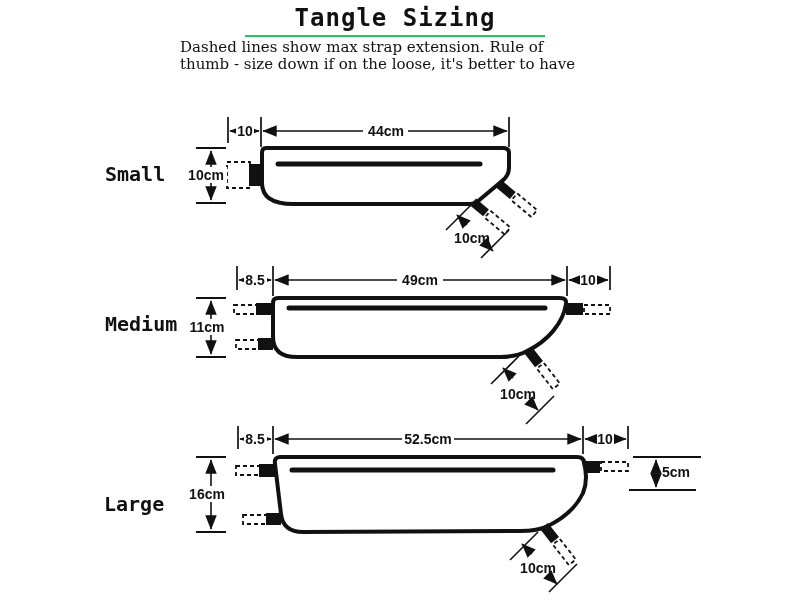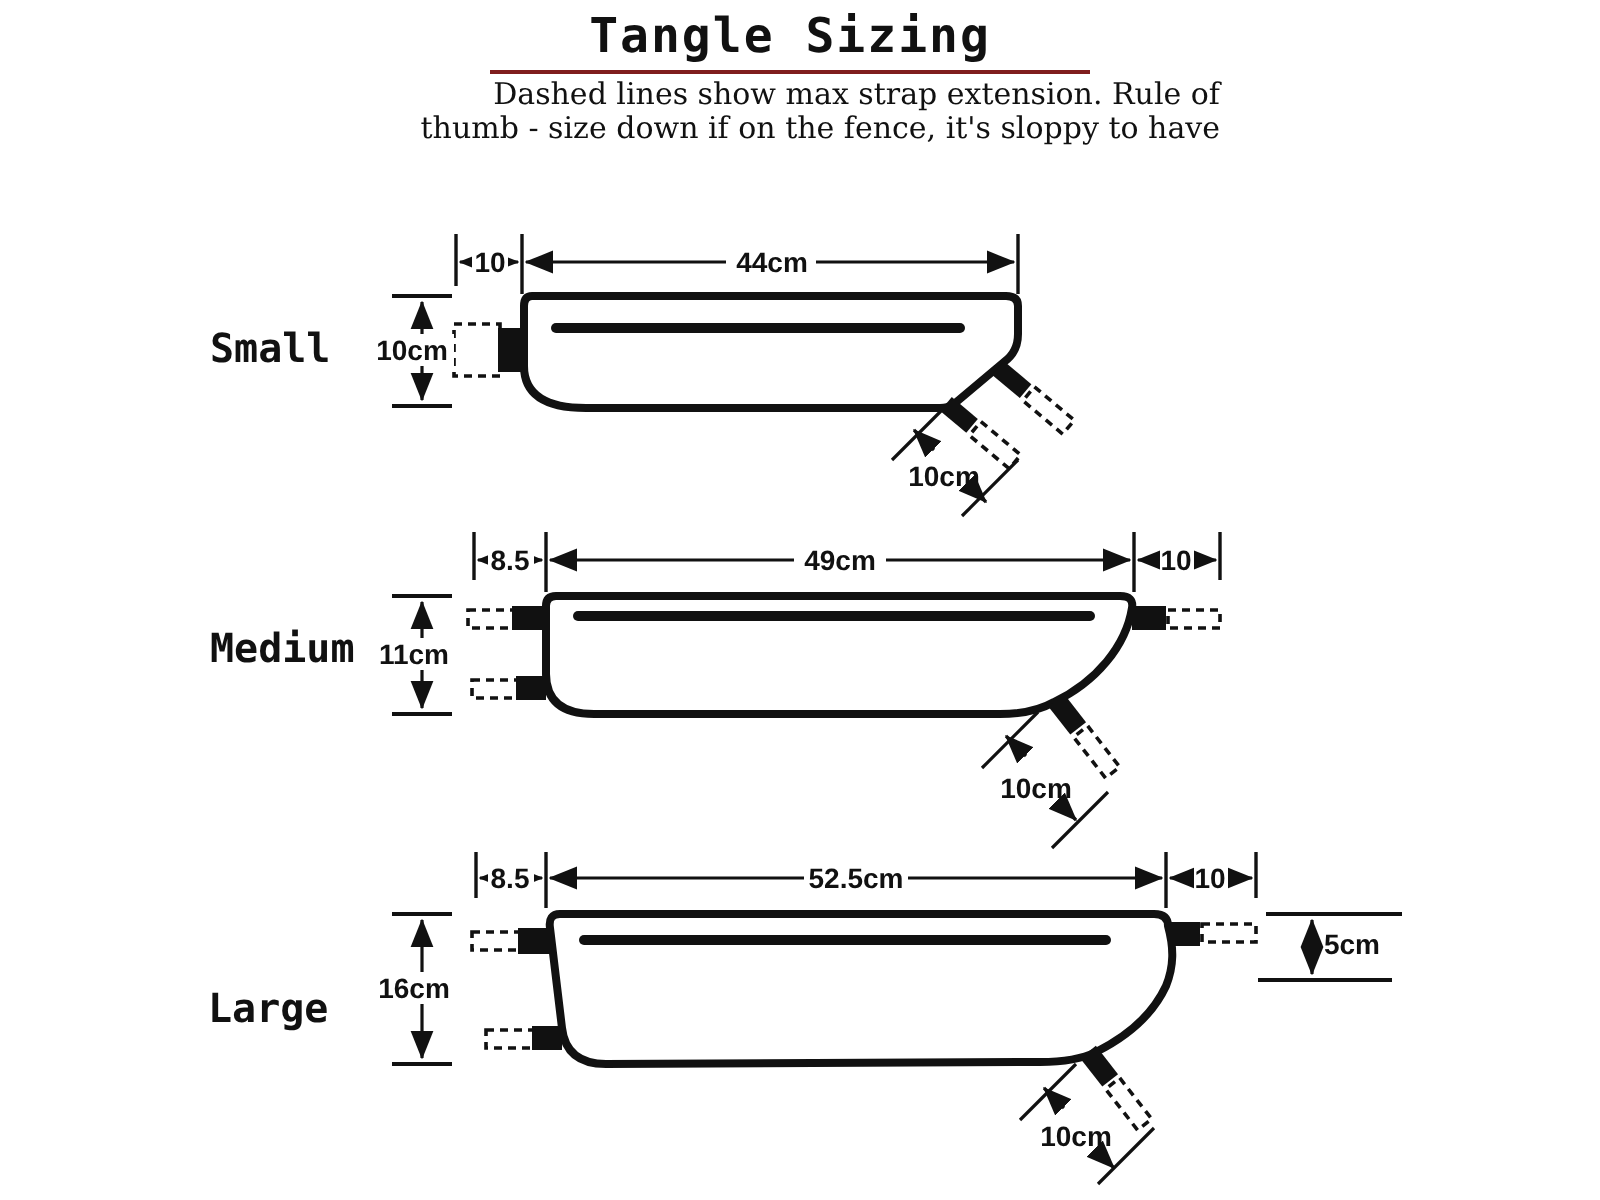--- a/index.html
+++ b/index.html
@@ -1,22 +1,22 @@
 <!DOCTYPE html>
 <html><head>
 <meta charset="utf-8">
 <style>
   html,body{margin:0;padding:0;background:#fff;}
   #stage{position:relative;width:800px;height:600px;background:#fff;overflow:hidden;
          font-family:"Liberation Sans",sans-serif;color:#111;}
   #diagram-svg{position:absolute;left:0;top:0;}
   .title{position:absolute;left:245px;top:4px;width:300px;text-align:center;
          font-family:"DejaVu Sans Mono",monospace;font-weight:bold;font-size:24px;
-         letter-spacing:1px;color:#111;border-bottom:2px solid #7f1d1d;padding-bottom:3px;}
-  .subtitle{position:absolute;left:180px;top:39px;width:430px;text-align:right;
+         letter-spacing:1px;color:#111;border-bottom:2px solid #22c55e;padding-bottom:3px;}
+  .subtitle{position:absolute;left:180px;top:39px;width:430px;text-align:left;
             font-family:"DejaVu Serif",serif;font-size:15px;line-height:17px;color:#111;}
   
   .tick{stroke:#111;stroke-width:1.7;}
   .dim{stroke:#111;stroke-width:1.6;fill:none;}
   .bar{stroke:#111;stroke-width:2;}
   .bag{fill:#fff;stroke:#111;stroke-width:4;stroke-linejoin:round;}
   .zip{stroke:#111;stroke-width:5;stroke-linecap:round;}
   .tab{fill:#111;}
   .dash{fill:#fff;stroke:#111;stroke-width:1.8;stroke-dasharray:4 3;}
   .wbg{fill:#fff;}
@@ -195,16 +195,16 @@
         <text class="dimtext" x="538" y="573">10cm</text>
         <line class="dim" x1="548" y1="575" x2="557" y2="584" marker-end="url(#ah)"></line>
         <line class="dim" x1="549" y1="592" x2="577" y2="564"></line>
       </g>
     </g>
   </svg>
 
   <div class="title">Tangle Sizing</div>
   <div class="subtitle">
     <div>Dashed lines show max strap extension. Rule of</div>
-    <div>thumb - size down if on the fence, it's sloppy to have</div>
+    <div>thumb - size down if on the loose, it's better to have</div>
   </div>
 
 </div>
 
 </body></html>

